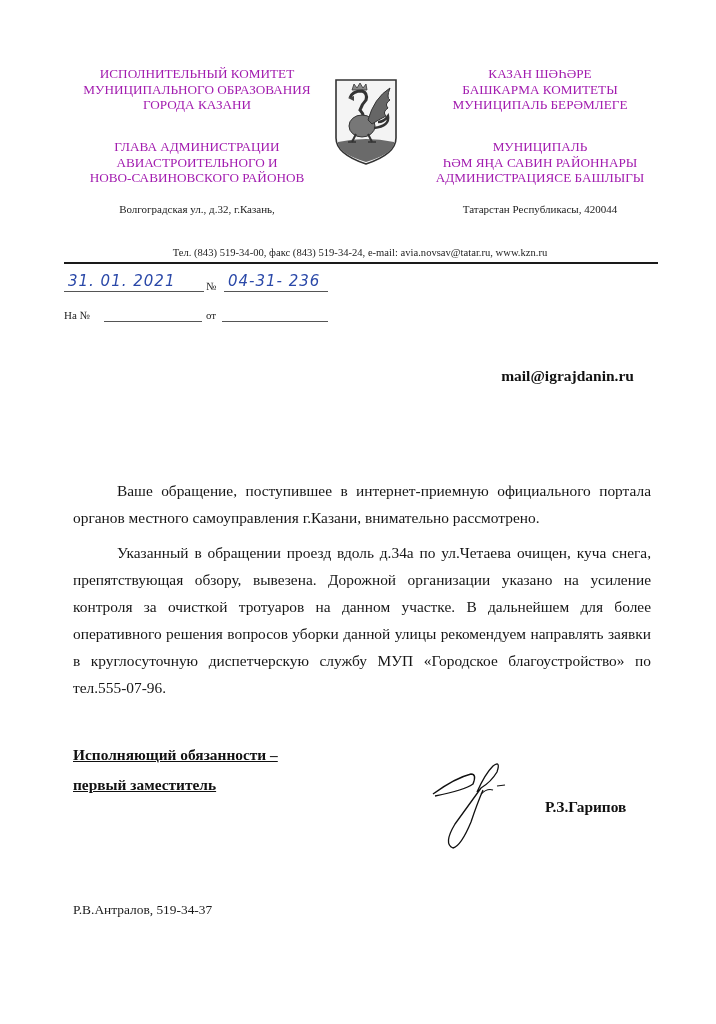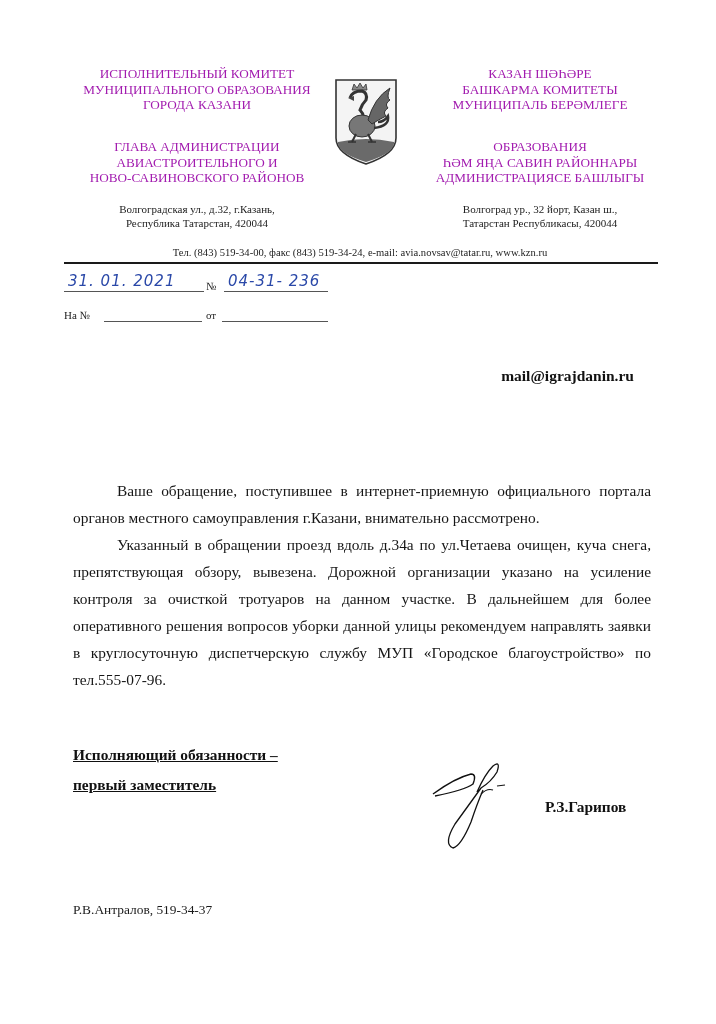--- a/index.html
+++ b/index.html
@@ -41,21 +41,21 @@
     #ref-from-label { left: 206px; top: 309px; font-size: 11px; color: #222; }
     #ref-from-field { left: 222px; top: 303px; width: 106px; }
     #recipient {
       left: 420px; top: 367px; width: 214px; text-align: right;
       font-weight: bold; font-size: 15.5px; color: #111;
     }
     #body-text {
       left: 73px; top: 477px; width: 578px; font-size: 15.4px; line-height: 27px; color: #161616;
     }
     #body-text p { margin: 0; text-align: justify; text-indent: 44px; }
-    #body-text p + p { margin-top: 0; }
+    #body-text p + p { margin-top: 8px; }
     #sig-title {
       left: 73px; top: 740px; font-weight: bold; font-size: 15.4px; line-height: 30px; color: #111;
     }
     #sig-title .line { display: block; white-space: nowrap; text-decoration: underline; }
     #sig-name { left: 545px; top: 770px; font-weight: bold; font-size: 15.4px; color: #111; margin-top: 28px; }
     #signature { left: 425px; top: 752px; width: 110px; height: 100px; }
     #executor { left: 73px; top: 902px; font-size: 13.4px; color: #1a1a1a; white-space: nowrap; }
   </style>
 </head>
 <body>
@@ -65,21 +65,20 @@
   <span class="line">МУНИЦИПАЛЬНОГО ОБРАЗОВАНИЯ</span>
   <span class="line">ГОРОДА КАЗАНИ</span>
 </div>
 <div id="left-head" class="abs hdr">
   <span class="line">ГЛАВА АДМИНИСТРАЦИИ</span>
   <span class="line">АВИАСТРОИТЕЛЬНОГО И</span>
   <span class="line">НОВО-САВИНОВСКОГО РАЙОНОВ</span>
 </div>
 <div id="left-addr" class="abs addr">
   <span class="line">Волгоградская ул., д.32, г.Казань,</span>
-  <span class="line">Республика Татарстан, 420044</span>
 </div>
 
 <div id="emblem" class="abs">
   <svg width="68" height="90" viewBox="0 0 68 90">
     <path d="M4 4 H64 V62 Q64 78 34 88 Q4 78 4 62 Z" fill="#f4f4f4" stroke="#333" stroke-width="1.6"></path>
     <path d="M6 66 Q34 60 62 66 L62 68 Q60 78 34 86 Q8 78 6 68 Z" fill="#6a6a6a"></path>
 
     <path d="M20 14 L22 8 L25 12 L28 7 L31 12 L34 8 L35 14 Z" fill="#888" stroke="#333" stroke-width="0.8"></path>
 
     <path d="M18 22 Q20 15 30 15 Q36 17 34 24 Q30 28 28 34 Q34 40 30 50" fill="none" stroke="#333" stroke-width="3"></path>
@@ -95,26 +94,25 @@
     <path d="M16 66 L24 66 M36 66 L44 66" stroke="#333" stroke-width="1.6"></path>
   </svg>
 </div>
 
 <div id="right-org" class="abs hdr">
   <span class="line">КАЗАН ШӘҺӘРЕ</span>
   <span class="line">БАШКАРМА КОМИТЕТЫ</span>
   <span class="line">МУНИЦИПАЛЬ БЕРӘМЛЕГЕ</span>
 </div>
 <div id="right-head" class="abs hdr">
-  <span class="line">ОБРАЗОВАНИЯ</span>
+  <span class="line">МУНИЦИПАЛЬ</span>
   <span class="line">ҺӘМ ЯҢА САВИН РАЙОННАРЫ</span>
   <span class="line">АДМИНИСТРАЦИЯСЕ БАШЛЫГЫ</span>
 </div>
 <div id="right-addr" class="abs addr">
-  <span class="line">Волгоград ур., 32 йорт, Казан ш.,</span>
   <span class="line">Татарстан Республикасы, 420044</span>
 </div>
 
 <div id="contacts" class="abs">Тел. (843) 519-34-00, факс (843) 519-34-24, e-mail: avia.novsav@tatar.ru, www.kzn.ru</div>
 <div id="rule" class="abs"></div>
 
 <div id="date-field" class="abs field-line">
   <span class="hand">31. 01. 2021</span>
 </div>
 <div id="num-label" class="abs">№</div>

